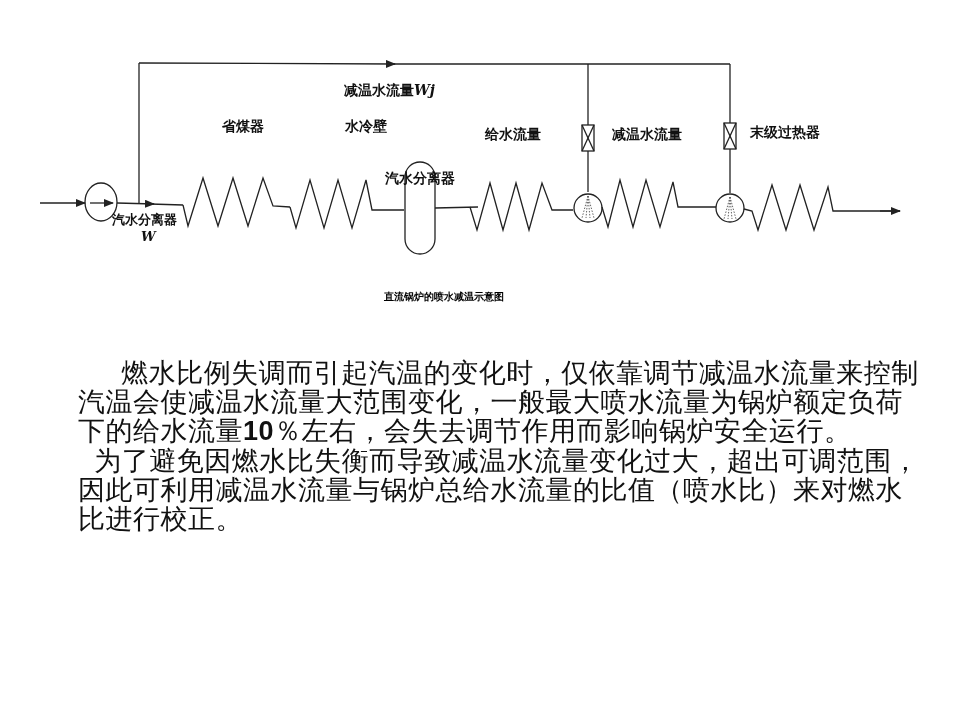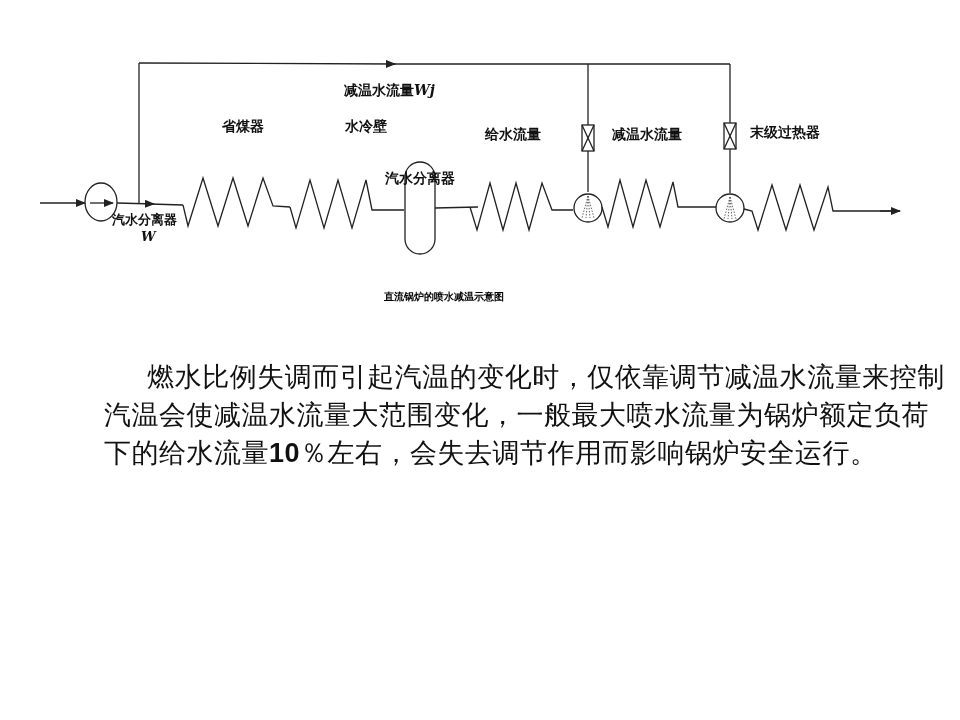--- a/index.html
+++ b/index.html
@@ -44,23 +44,22 @@
       font-weight: bold;
       white-space: nowrap;
     }
     #body-text {
       position: absolute;
       left: 78px;
       top: 358px;
       width: 850px;
       font-family: "DejaVu Sans", sans-serif;
       font-size: 27px;
-      line-height: 38px;
+      line-height: 29px;
       color: #111;
-      margin-left: 26px;
     }
     #body-text p {
       margin: 0;
       text-indent: 1.6em;
       letter-spacing: 0.5px;
     }
     #body-text p.p2 {
       text-indent: 0.6em;
     }
     .num {
@@ -144,13 +143,14 @@
   <div class="diag-label" style="left:612px; top:126px;">减温水流量</div>
   <div class="diag-label" style="left:750px; top:124px;">末级过热器</div>
   <div class="diag-label" style="left:112px; top:212px; font-size:13px;">汽水分离器</div>
   <div class="diag-label w-italic" style="left:141px; top:229px; font-size:13px;">W</div>
 
   <div class="caption">直流锅炉的喷水减温示意图</div>
 </div>
 
 <div id="body-text">
   <p class="p1"><span>燃水比例失调而引起汽温的变化时，仅依靠调节减温水流量来控制汽温会使减温水流量大范围变化，一般最大喷水流量为锅炉额定负荷下的给水流量</span><span class="num">10</span><span>％左右，会失去调节作用而影响锅炉安全运行。</span></p>
+  <p class="p2">为了避免因燃水比失衡而导致减温水流量变化过大，超出可调范围，因此可利用减温水流量与锅炉总给水流量的比值（喷水比）来对燃水比进行校正。</p>
 </div>
 
 </body></html>

